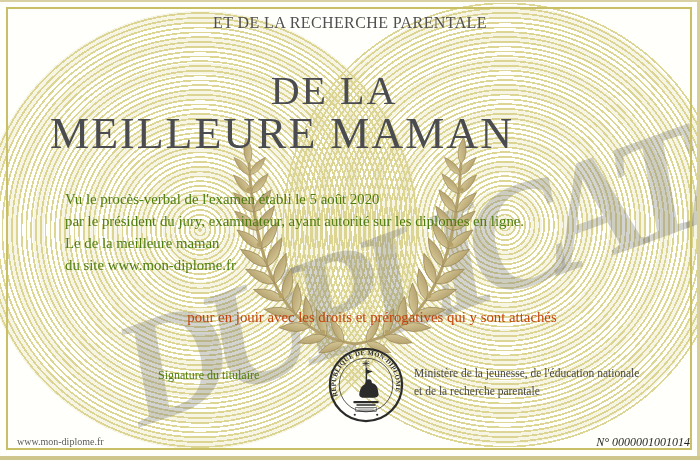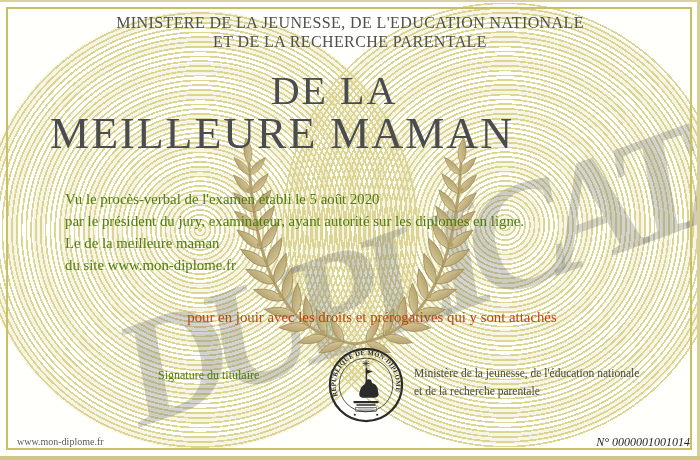--- a/index.html
+++ b/index.html
@@ -119,21 +119,20 @@
         <use href="#leafShape" transform="translate(253.5,55.6) rotate(-41.6) scale(0.96)"></use>
         <use href="#leafShape" transform="translate(253.5,55.6) rotate(-125.6) scale(0.96)"></use>
         <circle cx="256.5" cy="51.6" r="2.2" fill="#b5a167"></circle>
         <use href="#leafShape" transform="translate(255.2,36.9) rotate(-43.6) scale(0.87)"></use>
         <use href="#leafShape" transform="translate(255.2,36.9) rotate(-127.6) scale(0.87)"></use>
         <use href="#leafShape" transform="translate(256.0,26.0) rotate(-80)"></use>
       </g>
     </svg>
 
   <div class="txt hdr">
-    <div>MINISTERE DE LA JEUNESSE, DE L'EDUCATION NATIONALE</div>
     <div>ET DE LA RECHERCHE PARENTALE</div>
   </div>
 
   <div class="txt title1">DE LA</div>
   <div class="txt title2">MEILLEURE MAMAN</div>
 
   <div class="txt body-block">
     <div>Vu le procès-verbal de l'examen établi le 5 août 2020</div>
     <div>par le président du jury, examinateur, ayant autorité sur les diplomes en ligne.</div>
     <div>Le de la meilleure maman</div>

